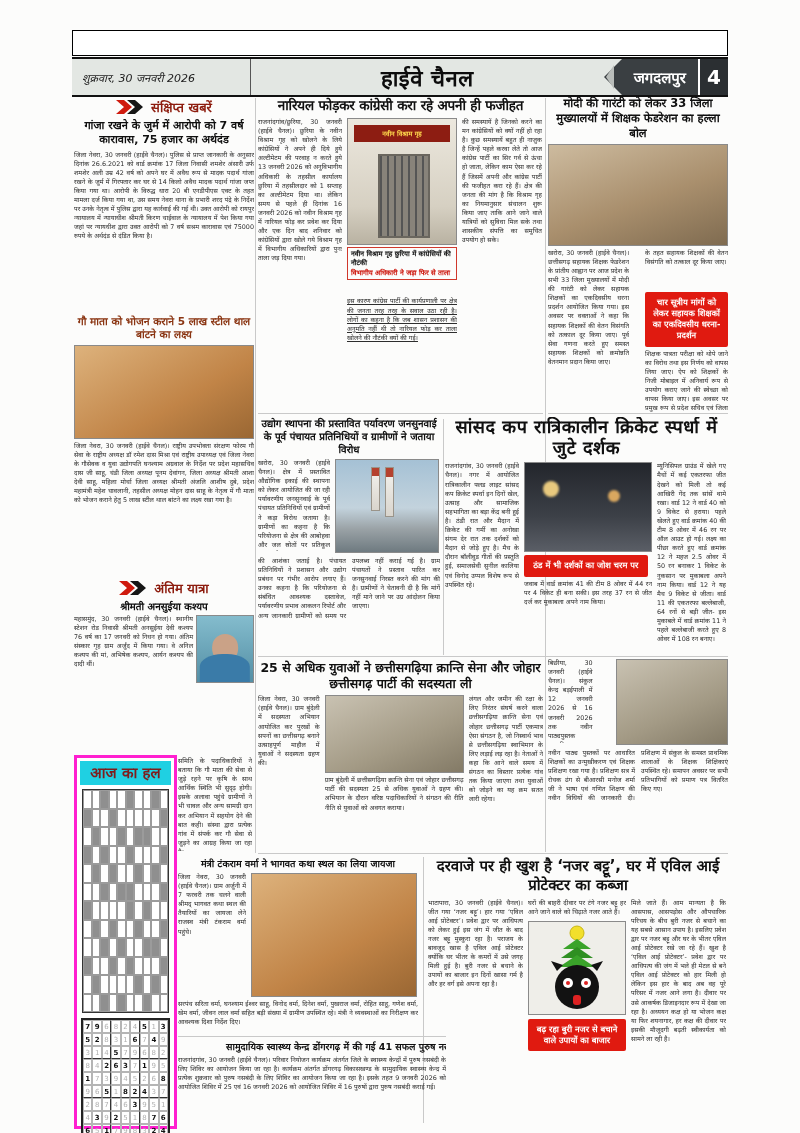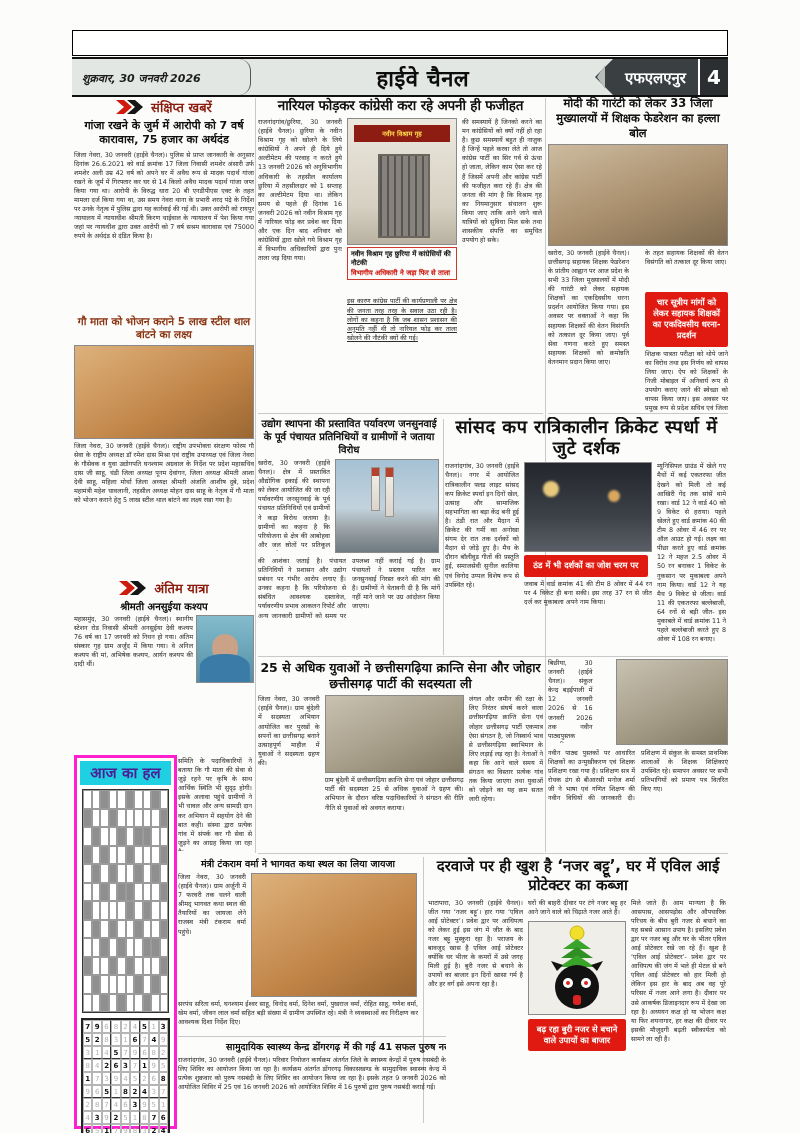--- a/index.html
+++ b/index.html
@@ -4,21 +4,21 @@
 <style>
   html,body{margin:0;padding:0;}
   body{width:800px;height:1133px;position:relative;background:#fcfcfb;
        font-family:"DejaVu Sans","Liberation Sans",sans-serif;color:#1c1c1c;}
   .abs{position:absolute;}
   .top-strip{left:72px;top:30px;width:654px;height:24px;border:1px solid #000;background:#fff;}
   
   .masthead{left:72px;top:57px;width:656px;height:36px;background:#e3e7e3;
             border-top:2px solid #111;border-bottom:2px solid #111;display:flex;align-items:stretch;}
   .mh-date{width:168px;display:flex;align-items:center;padding-left:10px;font-style:italic;
-           font-weight:bold;font-size:11px;border-right:1.5px solid #555;border-radius:12px;}
+           font-weight:normal;font-size:11px;border-right:1.5px solid #555;}
   .mh-title{flex:1;display:flex;align-items:center;justify-content:center;
             font-size:22px;font-weight:bold;letter-spacing:.5px;color:#0c0c0c;}
   .mh-badge{display:flex;align-items:stretch;}
   .mh-edition{background:#3a3f42;color:#fff;display:flex;align-items:center;
               padding:0 12px;font-size:15px;font-weight:bold;}
   .mh-page{background:#2b2f32;color:#fff;display:flex;align-items:center;justify-content:center;
            width:28px;font-size:20px;font-weight:bold;border-left:2px solid #fff;}
   
   .bodytxt{font-size:6.4px;line-height:1.42;text-align:justify;color:#2d2d2d;overflow:hidden;}
   .sec-head{display:flex;align-items:center;justify-content:center;gap:5px;}
@@ -30,21 +30,21 @@
   .ph-industry{background:linear-gradient(#a5c1d5 0%,#c3d3dd 52%,#9aa2a6 75%,#6e7a80 100%);}
   .ph-night{background:linear-gradient(#23262c 0%,#3c4047 60%,#5a5e66 100%);}
   .ph-portrait{background:linear-gradient(#84bccd 0%,#548fa5 100%);}
   .ph-group{background:linear-gradient(155deg,#c9c2b2 0%,#a39a85 60%,#837a66 100%);}
   .redbox{background:#e01a10;color:#fff;font-weight:bold;text-align:center;
           font-size:8.3px;line-height:1.35;padding:5px 3px;border-radius:2px;}
   .vrule{width:1px;background:#c9c9c9;}
   .hrule{height:1px;background:#c9c9c9;}
   
   .puzzle{border:3px solid #ff1fd0;background:#fff;padding:3px;}
-  .pz-head{background:#1fd0e2;color:#4c1d95;font-weight:bold;font-size:15px;
+  .pz-head{background:#1fd0e2;color:#7f1d1d;font-weight:bold;font-size:15px;
            text-align:center;line-height:24px;height:24px;margin-bottom:4px;}
   .cw{display:grid;grid-template-columns:repeat(10,1fr);border:1.5px solid #333;margin:0 auto 5px auto;width:85px;}
   .cw-cell{height:16.5px;border:0.5px solid #9b9b9b;background:#fff;}
   .cw-cell.blk{background:#8f8f8f;}
   .sd{display:grid;grid-template-columns:repeat(9,1fr);border:2px solid #222;margin:0 auto;width:85px;}
   .sd-cell{height:11px;border:0.5px solid #b5b5b5;font-size:7px;color:#b0b0b0;
            display:flex;align-items:center;justify-content:center;}
   .sd-cell.giv{color:#111;font-weight:bold;}
   .sd-cell.br{border-right:1.5px solid #333;}
   .sd-cell.bb{border-bottom:1.5px solid #333;}
@@ -71,21 +71,21 @@
 <div class="abs top-strip"></div>
 
 <div class="abs masthead">
   <div class="mh-date">शुक्रवार, 30 जनवरी 2026</div>
   <div class="mh-title">हाईवे चैनल</div>
   <div class="mh-badge">
     <svg width="18" height="36">
       <polygon points="18,0 18,36 0,18" fill="#3a3f42"></polygon>
       <polygon points="10,6 10,30 2,18" fill="#b9bdba"></polygon>
     </svg>
-    <div class="mh-edition">एफएलएनुर</div>
+    <div class="mh-edition">जगदलपुर</div>
     <div class="mh-page">4</div>
   </div>
 </div>
 
 <div class="abs vrule" style="left:255px;top:98px;height:755px;"></div>
 <div class="abs vrule" style="left:545px;top:98px;height:754px;"></div>
 <div class="abs vrule" style="left:443px;top:419px;height:236px;"></div>
 <div class="abs vrule" style="left:423px;top:857px;height:266px;"></div>
 <div class="abs hrule" style="left:258px;top:413px;width:285px;"></div>
 <div class="abs hrule" style="left:548px;top:413px;width:180px;"></div>

